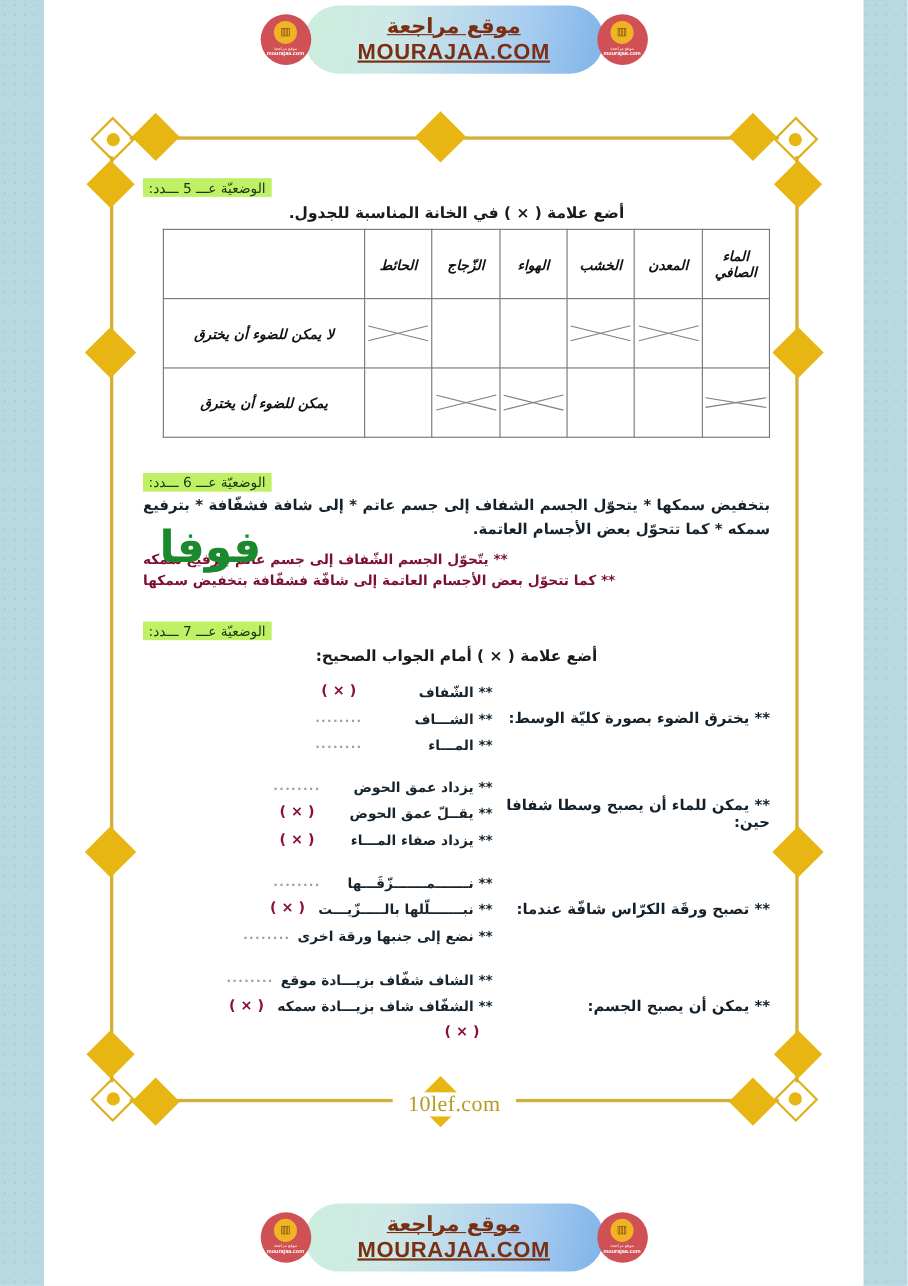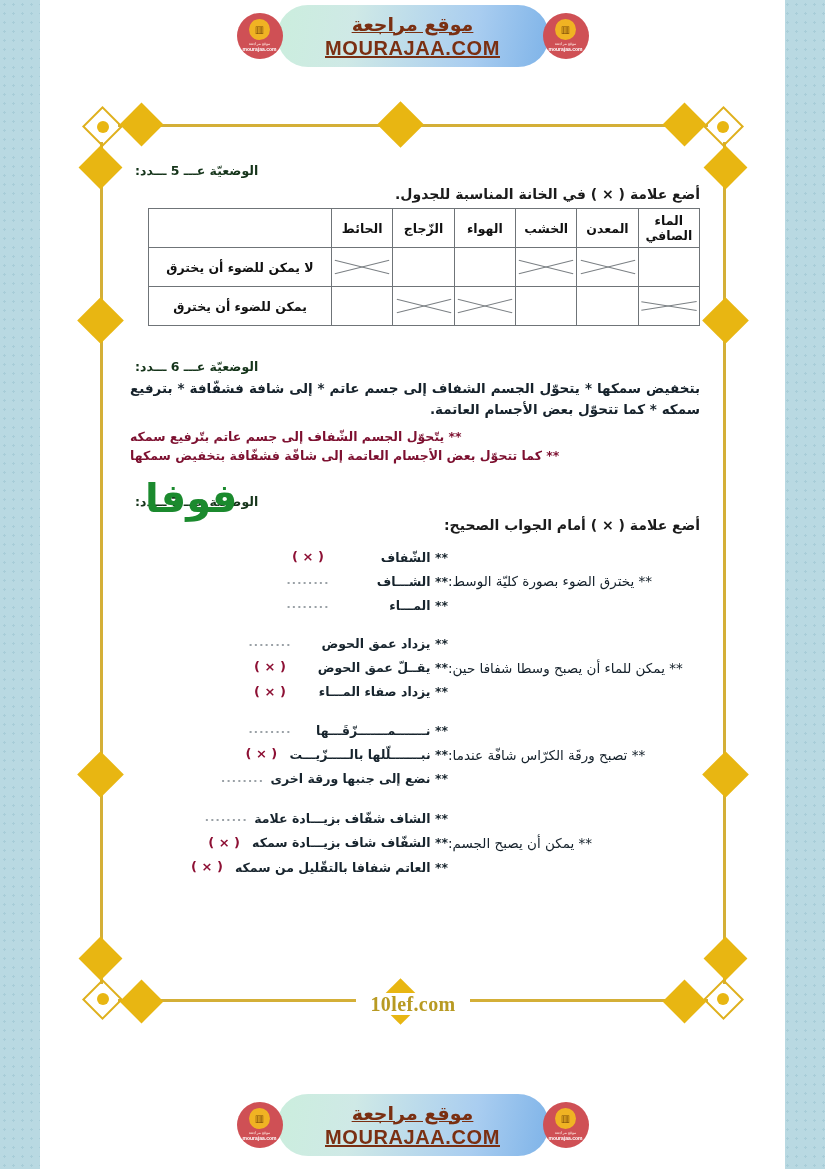--- a/index.html
+++ b/index.html
@@ -83,40 +83,41 @@
     position:absolute;background:#e8b612;border-radius:50%;
   }
 
   
   .content{
     position:absolute;left:130px;top:160px;width:570px;
     direction:rtl;text-align:right;
     font-family:"DejaVu Sans",sans-serif;
   }
   .sec-head{
-    display:inline-block;background:#ffffff;color:#16351b;
-    font-size:12.5px;font-weight:bold;padding:1px 5px;
+    display:inline-block;background:#bef264;color:#16351b;
+    font-size:12.5px;font-weight:normal;padding:1px 5px;
     letter-spacing:0;
   }
   .sec-head-row{text-align:left;}
   .instr{
     font-size:14px;color:#1b1b1b;font-weight:bold;margin:7px 0 6px 0;
-    text-align:right;direction:rtl;
+    text-align:center;direction:rtl;
   }
 
   
   table.grid{
     border-collapse:collapse;width:552px;margin:2px 0 0 0;
     table-layout:fixed;
   }
   table.grid td,table.grid th{
     border:1px solid #6f7478;
     height:30px;font-size:12.5px;color:#111;font-weight:bold;
-    text-align:center;vertical-align:middle;padding:4px 2px;
+    text-align:center;vertical-align:middle;padding:16px 2px;
     position:relative;
+    font-style:italic;
   }
   table.grid th.lbl-blank{width:178px;border-top-color:#6f7478;}
   td.rowlabel{
     text-align:right;padding-right:6px;font-size:13px;width:178px;
   }
   td.cellx::before,td.cellx::after{
     content:"";position:absolute;left:4%;top:50%;width:92%;height:1px;
     background:#7b8084;
   }
   td.cellx::before{transform:translateY(-50%) rotate(14deg);}
@@ -138,22 +139,22 @@
     font-size:40px;font-weight:bold;color:#1b8a2e;
     direction:rtl;letter-spacing:-1px;line-height:1;
     font-family:"DejaVu Sans",sans-serif;
   }
 
   
   .q-group{
     display:flex;align-items:center;margin-top:10px;direction:rtl;
   }
   .q-stem{
-    font-size:13.5px;font-weight:normal;color:#14202a;
-    width:252px;text-align:left;direction:rtl;flex:none;
+    font-size:13.5px;font-weight:bold;color:#14202a;
+    width:252px;text-align:right;direction:rtl;flex:none;
   }
   .q-opts{flex:1;}
   .opt-row{
     display:flex;align-items:center;justify-content:flex-start;
     line-height:1.9;
   }
   .opt-txt{
     font-size:12.5px;font-weight:bold;color:#17242d;direction:rtl;
     text-align:right;min-width:150px;
   }
@@ -226,21 +227,21 @@
   <div class="dia" style="right:38px;bottom:-3px;width:31px;height:31px;"></div>
   <div class="dia" style="right:-3px;bottom:40px;width:31px;height:31px;"></div>
 
   <div class="dia" style="left:296px;top:-4px;width:33px;height:33px;"></div>
   <div class="dia" style="left:296px;bottom:-4px;width:33px;height:33px;"></div>
   <div class="dia" style="left:-4px;top:192px;width:33px;height:33px;"></div>
   <div class="dia" style="left:-4px;top:646px;width:33px;height:33px;"></div>
   <div class="dia" style="right:-4px;top:192px;width:33px;height:33px;"></div>
   <div class="dia" style="right:-4px;top:646px;width:33px;height:33px;"></div>
 
-  <div class="footer-url" style="bottom:-2px;font-weight:bold;">
+  <div class="footer-url" style="bottom:-2px;">
     <span style="background:#fff;padding:0 14px;">10lef.com</span>
   </div>
 </div>
 
 <div class="content">
 
   <div class="sec-head-row">
     <span class="sec-head">الوضعيّة عـــ 5 ـــدد:</span>
   </div>
   <div class="instr">أضع علامة ( × ) في الخانة المناسبة للجدول.</div>
@@ -342,29 +343,28 @@
         <div class="opt-txt">** نضع إلى جنبها ورقة اخرى</div>
         <div class="opt-mark dots">........</div>
       </div>
     </div>
   </div>
 
   <div class="q-group" style="margin-top:16px;">
     <div class="q-stem">** يمكن أن يصبح الجسم:</div>
     <div class="q-opts">
       <div class="opt-row">
-        <div class="opt-txt" style="min-width:176px;">** الشاف شفّاف بزيـــادة علامة</div>
+        <div class="opt-txt" style="min-width:176px;">** الشاف شفّاف بزيـــادة موقع</div>
         <div class="opt-mark dots">........</div>
       </div>
       <div class="opt-row">
         <div class="opt-txt" style="min-width:176px;">** الشفّاف شاف بزيـــادة سمكه</div>
         <div class="opt-mark">( × )</div>
       </div>
       <div class="opt-row">
-        <div class="opt-txt" style="min-width:176px;">** العاتم شفافا بالتقّليل من سمكه</div>
         <div class="opt-mark">( × )</div>
       </div>
     </div>
   </div>
 
 </div>
 
 <div class="watermark">فوفا</div>
 
 <div class="banner bottom">

